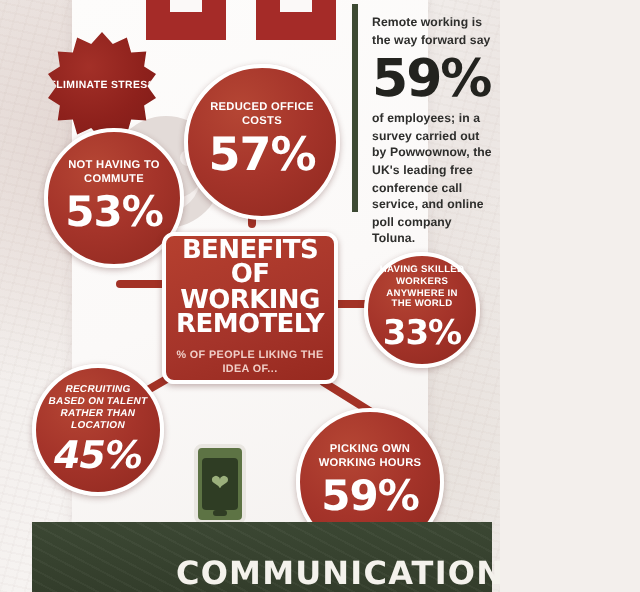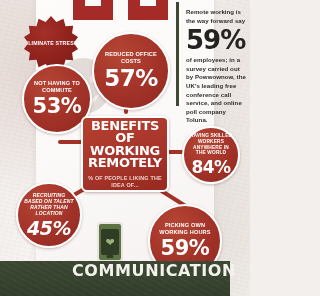--- a/index.html
+++ b/index.html
@@ -125,23 +125,23 @@
   }
   .phone .screen{
     width:18px;height:26px;background:#2f3d24;border-radius:2px;
     display:flex;align-items:center;justify-content:center;
   }
   .phone .heart{color:#9bb07c;font-size:11px;line-height:11px;}
   .phone .homebtn{position:absolute;bottom:2px;left:50%;transform:translateX(-50%);width:7px;height:3px;border-radius:2px;background:#2f3d24;}
 
   
   .banner{
-    position:absolute;left:0;bottom:0;width:230px;height:35px;
+    position:absolute;left:16px;bottom:0;width:230px;height:35px;
     background:linear-gradient(180deg,#3b4733 0%,#333d2b 100%);
-    display:flex;align-items:flex-start;
+    display:flex;align-items:flex-end;
   }
   .banner::after{
     content:"";position:absolute;inset:0;
     background-image:repeating-linear-gradient(28deg, rgba(255,255,255,.035) 0 1px, rgba(0,0,0,0) 1px 5px);
   }
   .banner .btext{
     position:relative;z-index:2;margin-left:72px;color:#f4f2ec;
     font-family:"DejaVu Sans", sans-serif;font-weight:bold;font-size:16px;
     letter-spacing:.6px;text-transform:uppercase;
   }
@@ -184,21 +184,21 @@
     <div class="bval">57%</div>
   </div>
 
   <div class="bubble" id="b-commute">
     <div class="blabel">NOT HAVING TO COMMUTE</div>
     <div class="bval">53%</div>
   </div>
 
   <div class="bubble" id="b-skilled">
     <div class="blabel">HAVING SKILLED WORKERS ANYWHERE IN THE WORLD</div>
-    <div class="bval">84%</div>
+    <div class="bval">33%</div>
   </div>
 
   <div class="bubble" id="b-recruit">
     <div class="blabel">RECRUITING BASED ON TALENT RATHER THAN LOCATION</div>
     <div class="bval">45%</div>
   </div>
 
   <div class="bubble" id="b-hours">
     <div class="blabel">PICKING OWN WORKING HOURS</div>
     <div class="bval">59%</div>

